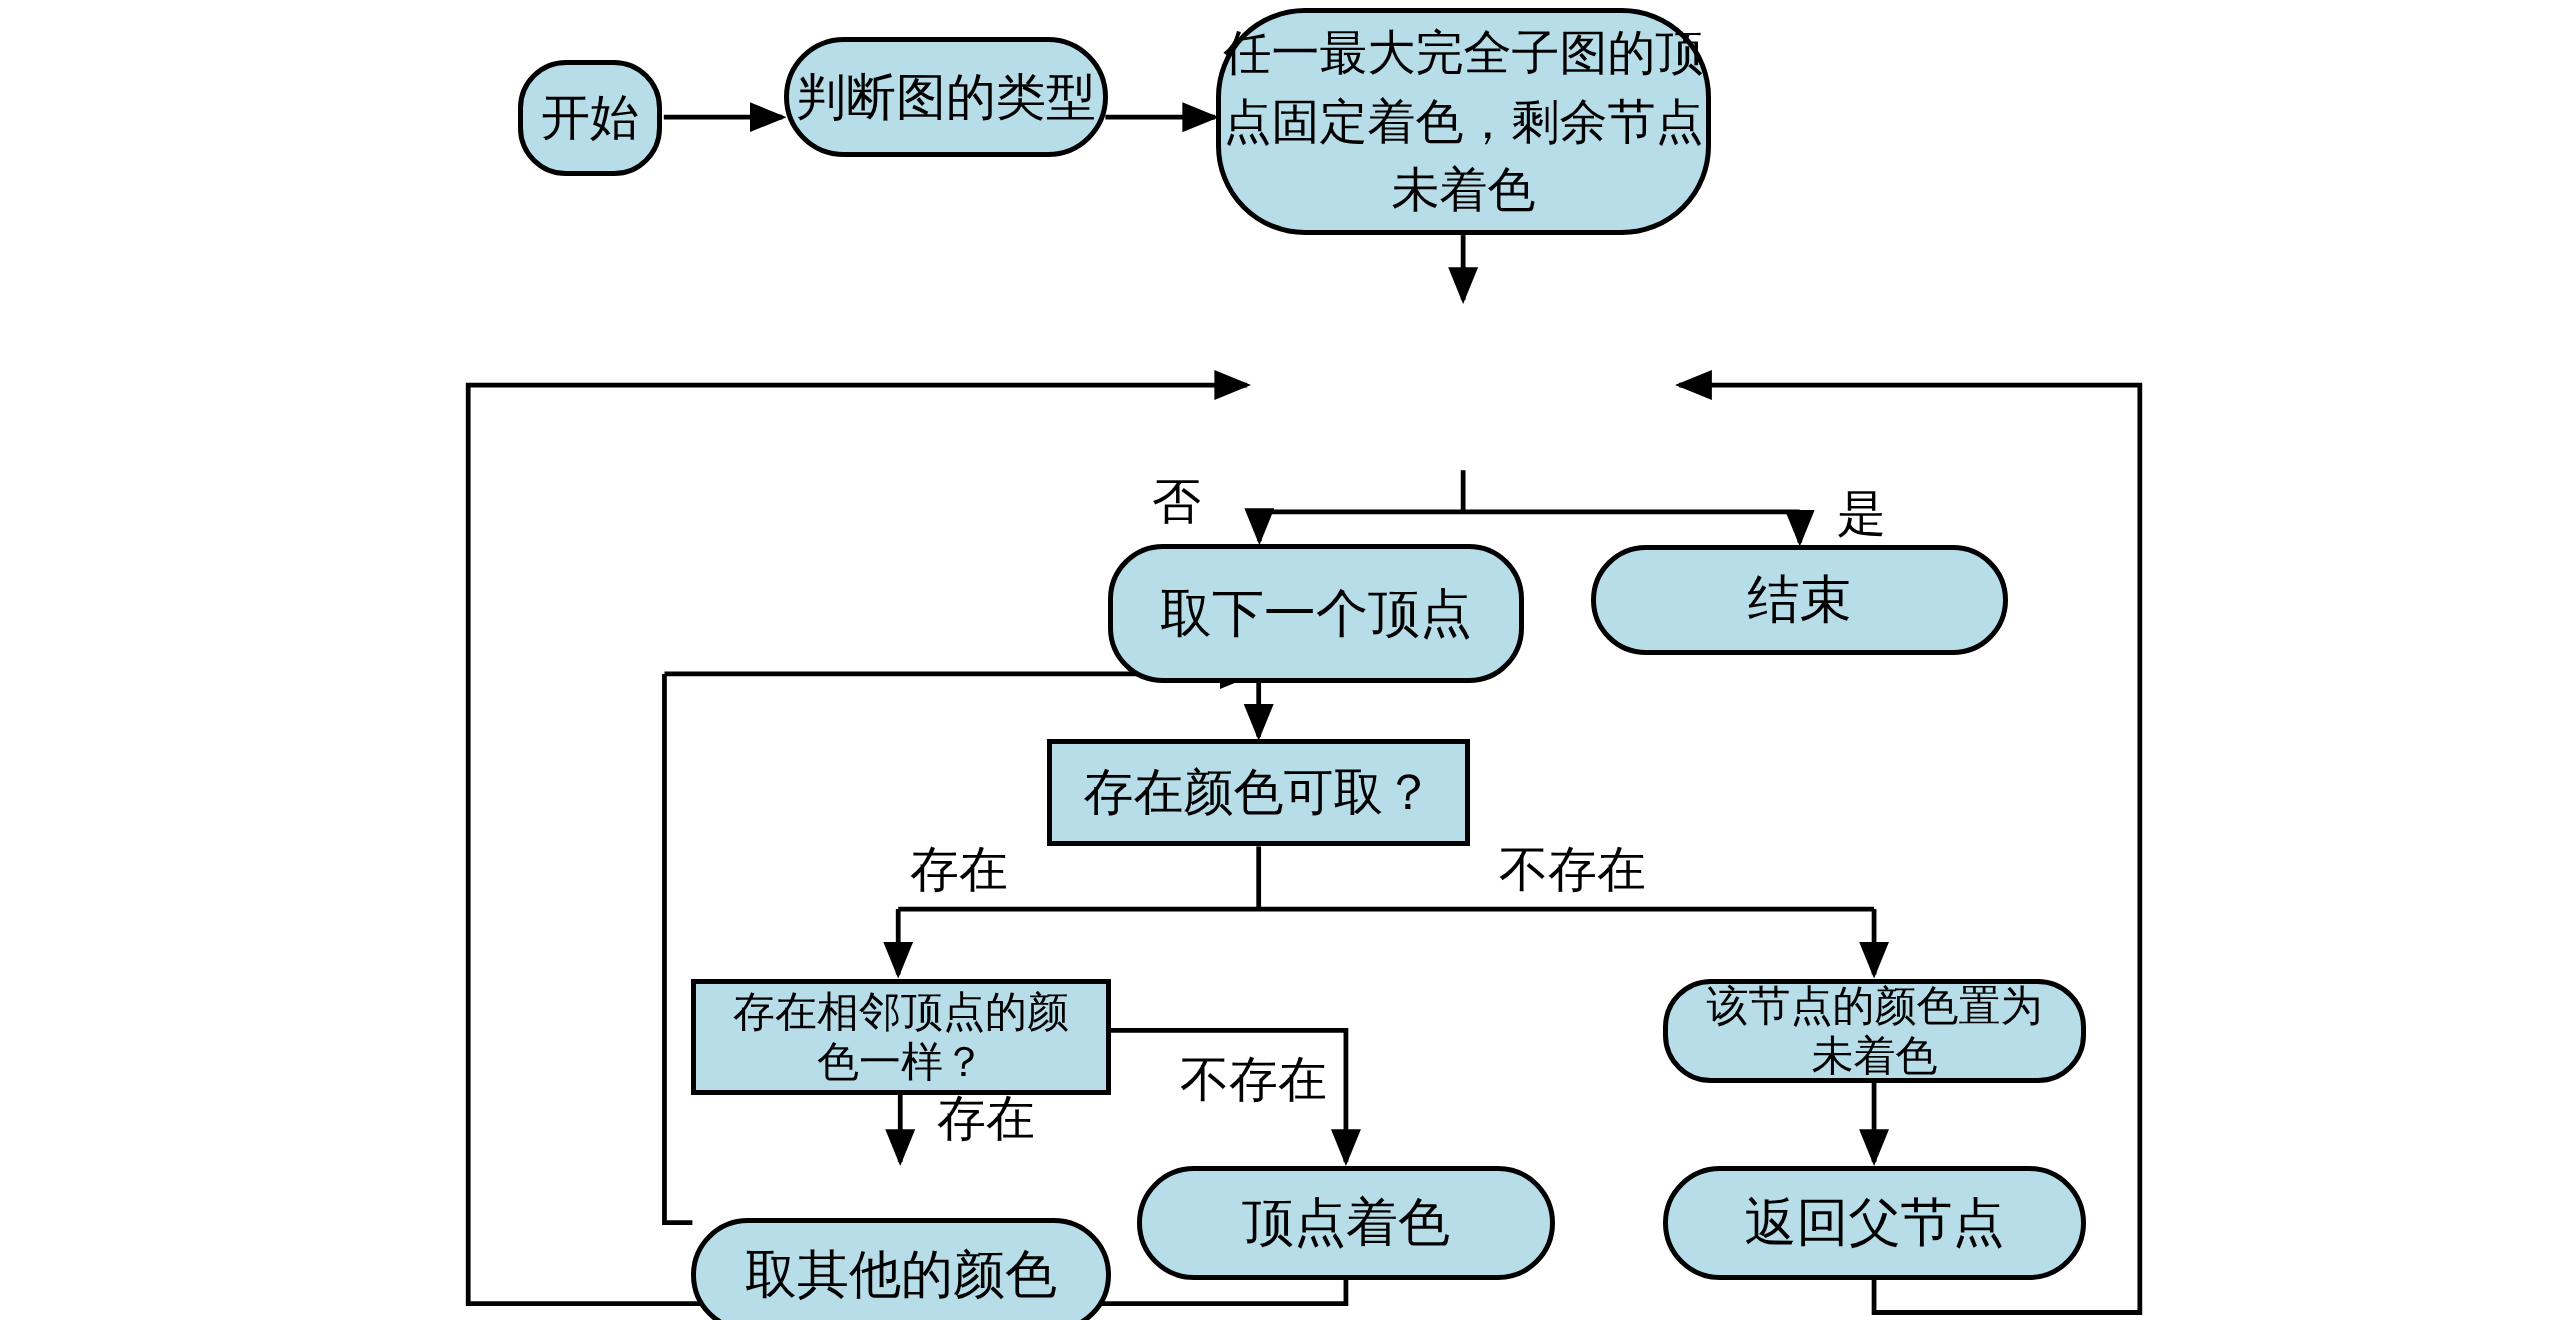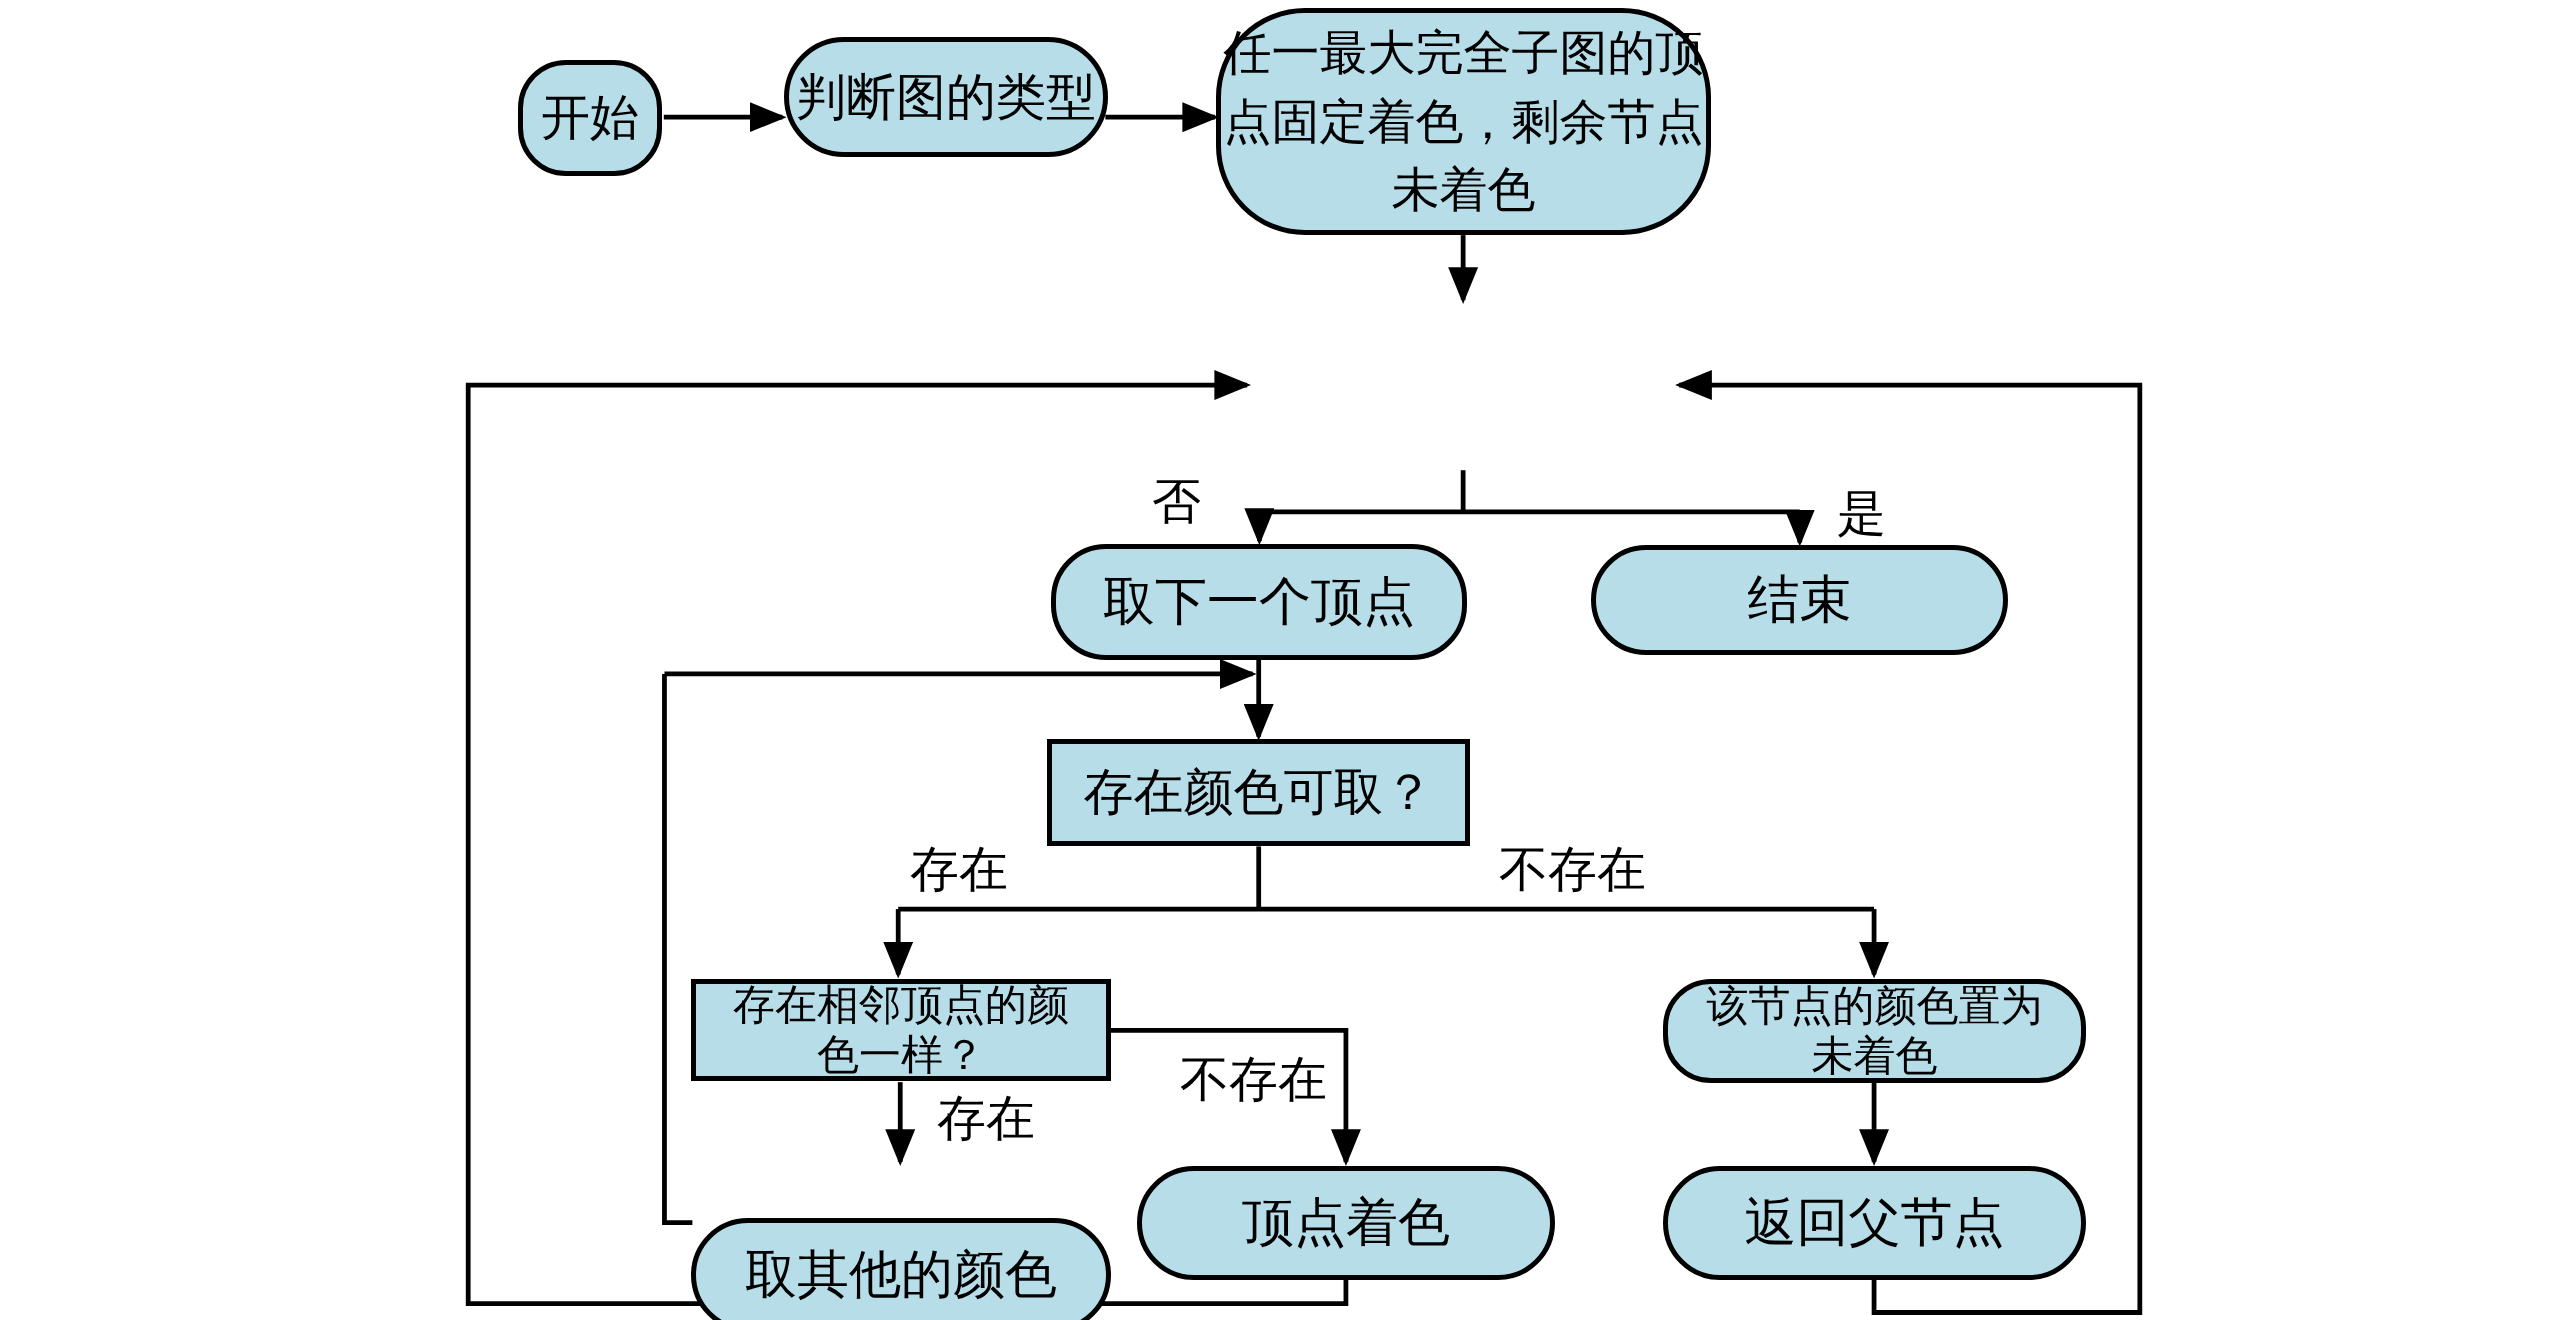--- a/index.html
+++ b/index.html
@@ -70,27 +70,27 @@
     <path d="M 2750 1878 V 1926 H 3140 V 565 H 2464" fill="none" stroke="#000" stroke-width="7" marker-end="url(#arr)"></path>
   </svg>
 
   <div class="node" style="left:518px;top:60px;width:144px;height:116px;border-radius:48px;font-size:49px;">开始</div>
 
   <div class="node" style="left:784px;top:37px;width:324px;height:120px;border-radius:72px;font-size:50px;">判断图的类型</div>
 
   <div class="node" style="left:1216px;top:8.2px;width:495px;height:227px;border-radius:89px;font-size:48px;line-height:1.42;">任一最大完全子图的顶点固定着色，剩余节点未着色</div>
 
 
-  <div class="node" style="left:1051px;top:544px;width:416px;height:116px;border-radius:55px;font-size:52px;">取下一个顶点</div>
+  <div class="node" style="left:1108px;top:544px;width:416px;height:139px;border-radius:55px;font-size:52px;">取下一个顶点</div>
 
   <div class="node" style="left:1591px;top:545px;width:417px;height:110px;border-radius:55px;font-size:52px;">结束</div>
 
   <div class="node rect" style="left:1047px;top:739px;width:423px;height:107px;font-size:50px;">存在颜色可取？</div>
 
-  <div class="node rect" style="left:691px;top:979px;width:420px;height:102px;font-size:42px;line-height:1.2;padding:0 31px;">存在相邻顶点的颜色一样？</div>
+  <div class="node rect" style="left:691px;top:979px;width:420px;height:116px;font-size:42px;line-height:1.2;padding:0 31px;">存在相邻顶点的颜色一样？</div>
 
   <div class="node" style="left:1663px;top:979px;width:423px;height:104px;border-radius:48px;font-size:42px;line-height:1.2;padding:0 31px;">该节点的颜色置为未着色</div>
 
   <div class="node" style="left:691px;top:1218px;width:420px;height:114px;border-radius:57px;font-size:52px;">取其他的颜色</div>
 
   <div class="node" style="left:1137px;top:1166px;width:418px;height:114px;border-radius:57px;font-size:52px;">顶点着色</div>
 
   <div class="node" style="left:1663px;top:1166px;width:423px;height:114px;border-radius:57px;font-size:52px;">返回父节点</div>
 
   <div class="edge-label" style="left:1152px;top:477px;">否</div>

